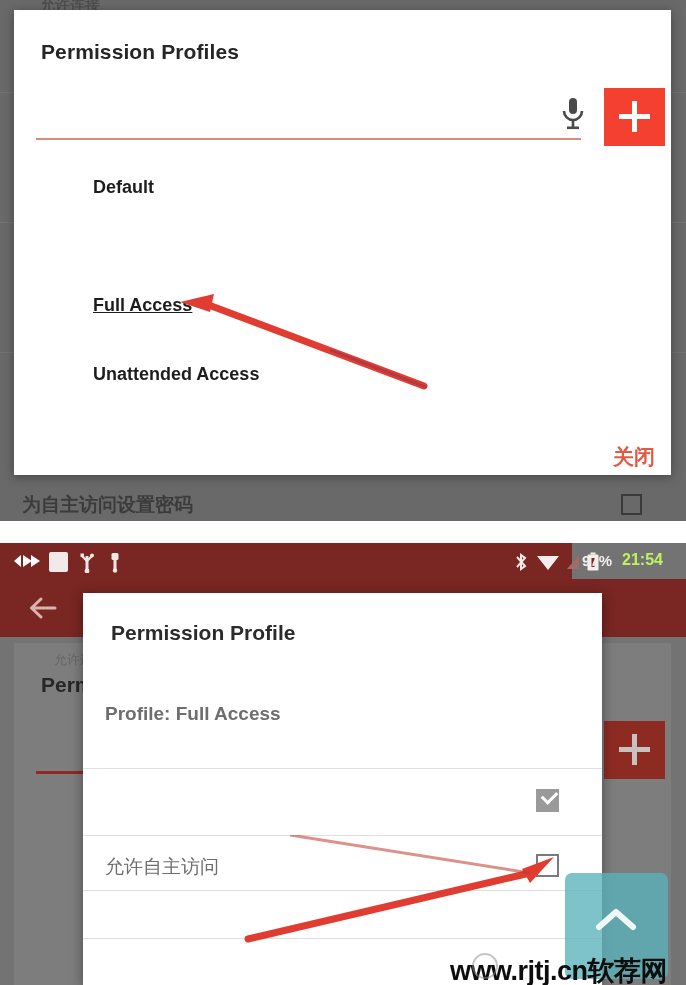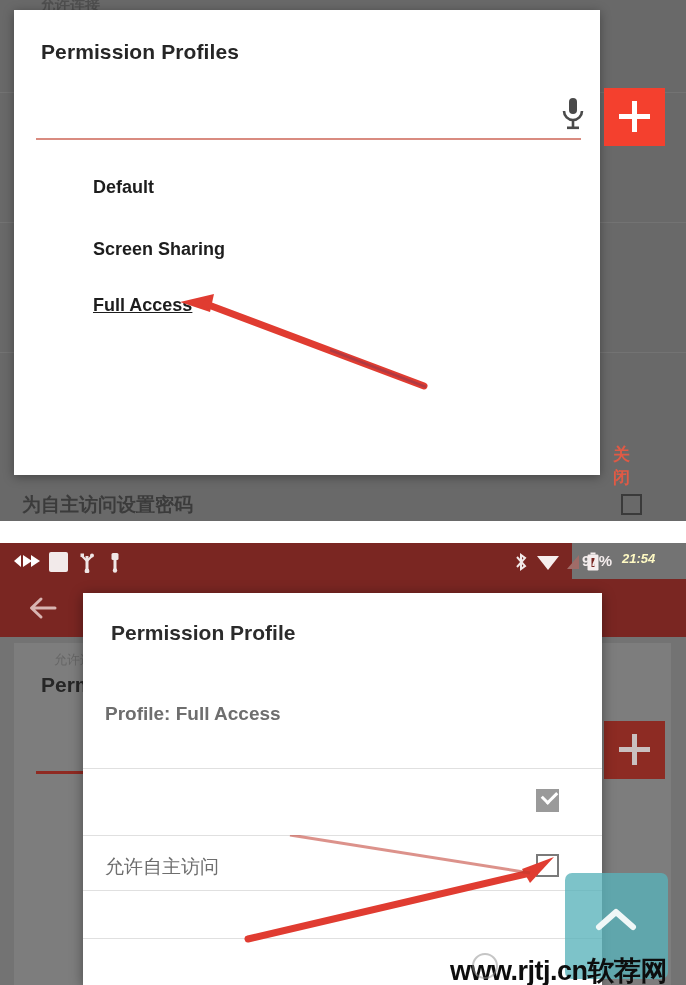--- a/index.html
+++ b/index.html
@@ -42,21 +42,21 @@
     width: 21px; height: 21px;
     border: 2px solid #3a3a3a;
     background: transparent;
     box-sizing: border-box;
   }
 
   
   #profiles-dialog {
     position: absolute;
     left: 14px; top: 10px;
-    width: 586px; height: 465px;
+    width: 657px; height: 465px;
     background: #ffffff;
     box-shadow: 0 2px 10px rgba(0,0,0,0.35);
   }
   #profiles-title {
     position: absolute;
     left: 27px; top: 30px;
     font-size: 21px;
     font-weight: 700;
     color: #262626;
     letter-spacing: 0.1px;
@@ -115,21 +115,21 @@
     left: 79px;
     font-size: 18px;
     font-weight: 700;
     color: #1d1d1d;
     cursor: pointer;
     white-space: nowrap;
   }
   #close-action {
     position: absolute;
     left: 599px; top: 433px;
-    font-size: 17px;
+    font-size: 21px;
     color: #e05a45;
     font-weight: 600;
     cursor: pointer;
   }
 
   
   #arrow-one {
     position: absolute;
     left: 180px; top: 290px;
     width: 250px; height: 100px;
@@ -170,24 +170,23 @@
   #status-battery-pct {
     position: absolute;
     left: 582px; top: 9px;
     font-size: 15px;
     font-weight: 700;
     color: #f4eded;
   }
   #status-clock {
     position: absolute;
     left: 622px; top: 8px;
-    font-size: 13px;
-    font-weight: 700;
-    color: #fef9c3;
-    font-style: italic;
+    font-size: 16px;
+    font-weight: 700;
+    color: #bef264;
   }
   #app-toolbar {
     position: absolute;
     left: 0; top: 36px;
     width: 686px; height: 58px;
     background: #7a2622;
   }
   #back-arrow {
     position: absolute;
     left: 27px; top: 50px;
@@ -395,22 +394,22 @@
         <rect x="7" y="30.5" width="12" height="2.6" fill="#4a4a4a"></rect>
       </svg>
     </div>
 
     <button id="add-profile-button">
       <span class="plus-h"></span>
       <span class="plus-v"></span>
     </button>
 
     <div class="profile-list-item" style="top:167px;">Default</div>
-    <div class="profile-list-item" style="top:229px;">Screen Sharing</div>
     <div class="profile-list-item" style="top:285px;text-decoration:underline;">Full Access</div>
+    <div class="profile-list-item" style="top:354px;">Unattended Access</div>
 
     <div id="close-action">关闭</div>
   </div>
 
   <div id="arrow-one">
     <svg width="250" height="100" viewBox="0 0 250 100">
       <polygon points="0,12 34,4 30,22" fill="#e03c31"></polygon>
       <path d="M26 14 L244 96" stroke="#e03c31" stroke-width="7" stroke-linecap="round" style="stroke-width:7" fill="none"></path>
       <path d="M150 60 L246 97" stroke="#b03a42" stroke-width="2.5" fill="none"></path>
     </svg>

